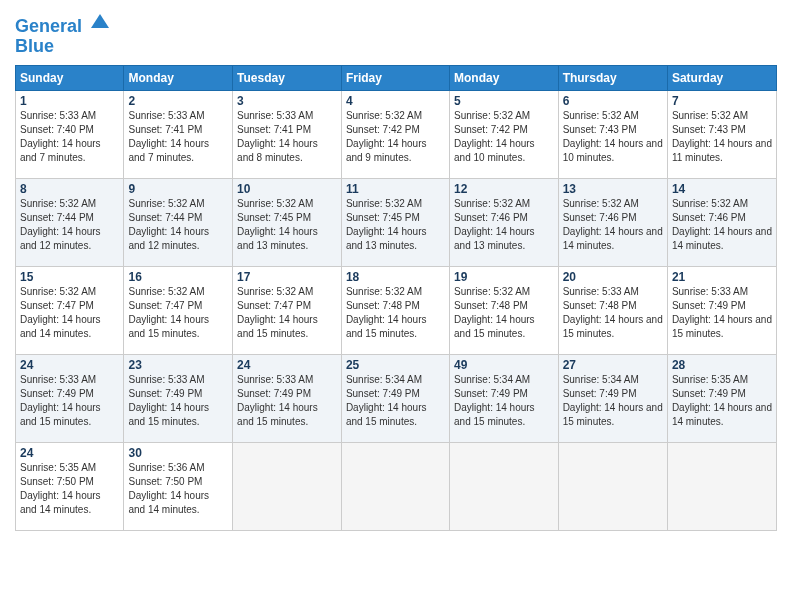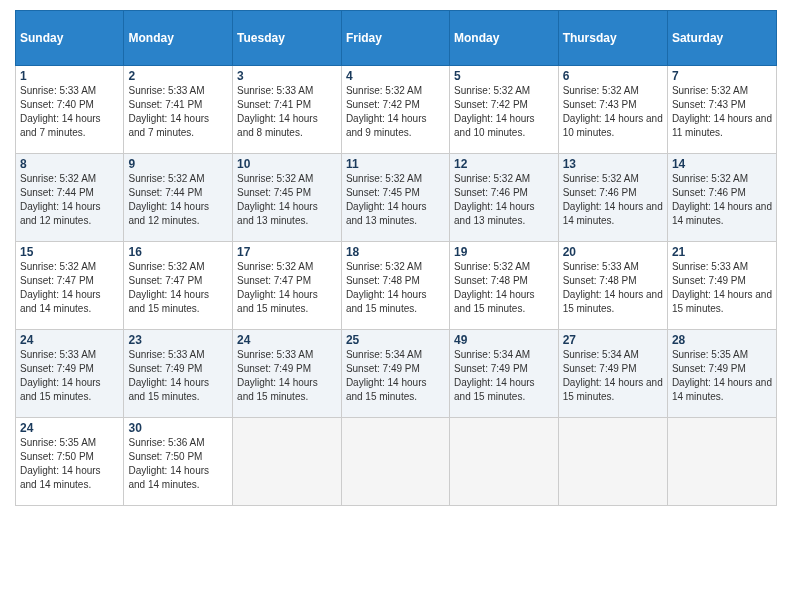--- a/index.html
+++ b/index.html
@@ -52,21 +52,21 @@
       color: #555;
     }
     .calendar {
       width: 100%;
       border-collapse: collapse;
       font-size: 9.5px;
     }
     .calendar th {
       background: #2a82c9;
       color: #fff;
-      padding: 20px 4px;
+      padding: 5px 4px;
       text-align: left;
       font-size: 12px;
       font-weight: bold;
       border: 1px solid #1a6aaa;
     }
     .calendar td {
       border: 1px solid #ccc;
       vertical-align: top;
       padding: 3px 4px;
       width: 113px;
@@ -92,20 +92,37 @@
       background: #fff;
     }
     .calendar tr:nth-child(even) td:not(.empty) {
       background: #f0f4f8;
     }
   </style>
 </head>
 <body>
 
 <div class="page">
+  <div class="header">
+    <div class="logo">
+      <div>
+        <div class="logo-text">
+          <span>General</span>
+          <svg class="logo-icon" viewBox="0 0 22 22">
+            <polygon points="2,18 11,4 20,18" fill="#2a82c9"></polygon>
+          </svg>
+          <br><span style="color:#2a82c9">Blue</span>
+        </div>
+      </div>
+    </div>
+    <div class="title-area">
+      <div class="month-title"></div>
+      <div class="subtitle"></div>
+    </div>
+  </div>
 
   <table class="calendar">
     <thead>
       <tr>
         <th>Sunday</th>
         <th>Monday</th>
         <th>Tuesday</th>
         <th>Friday</th>
         <th>Monday</th>
         <th>Thursday</th>

